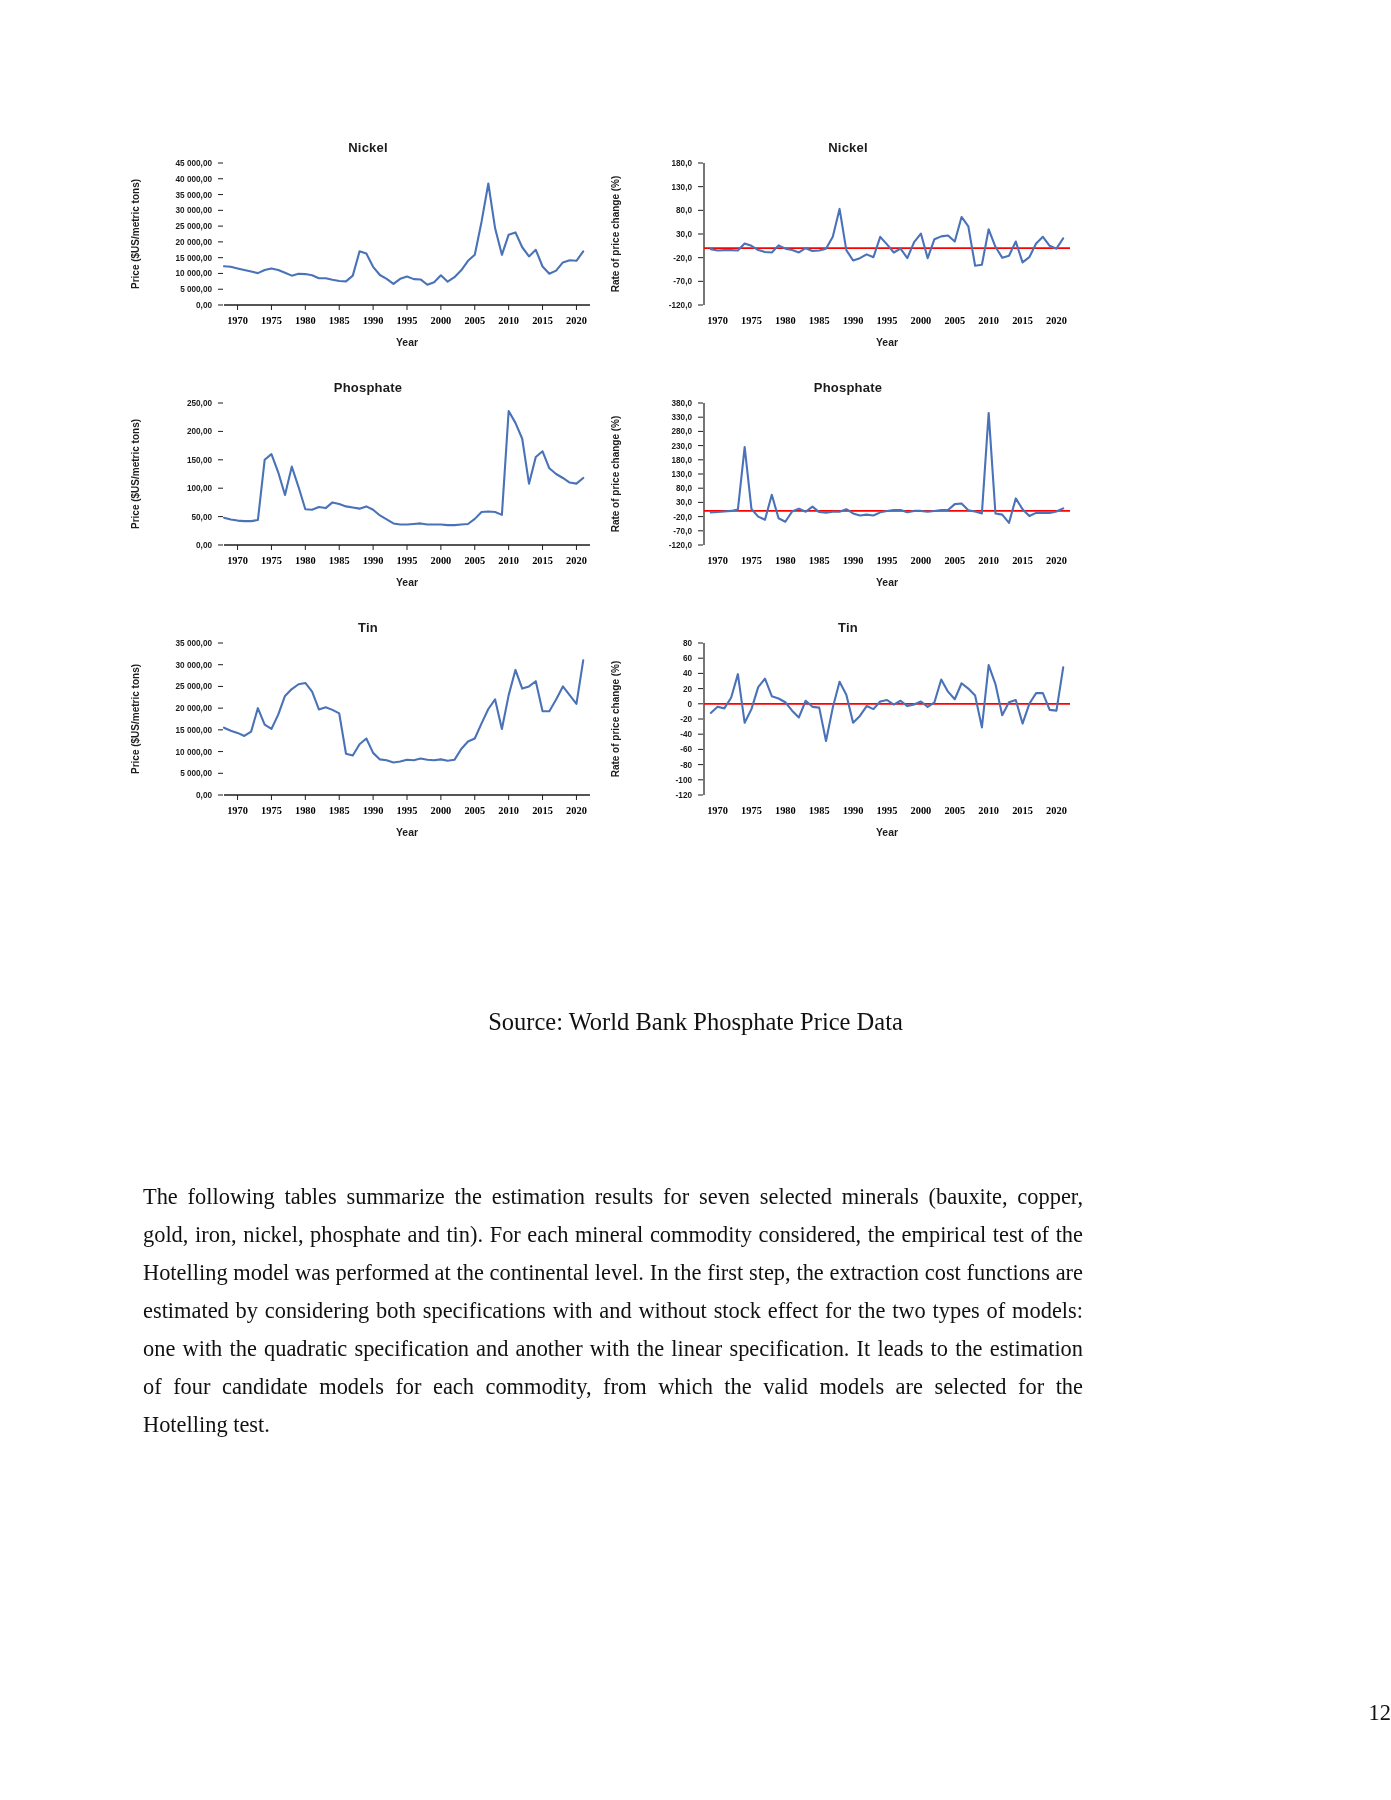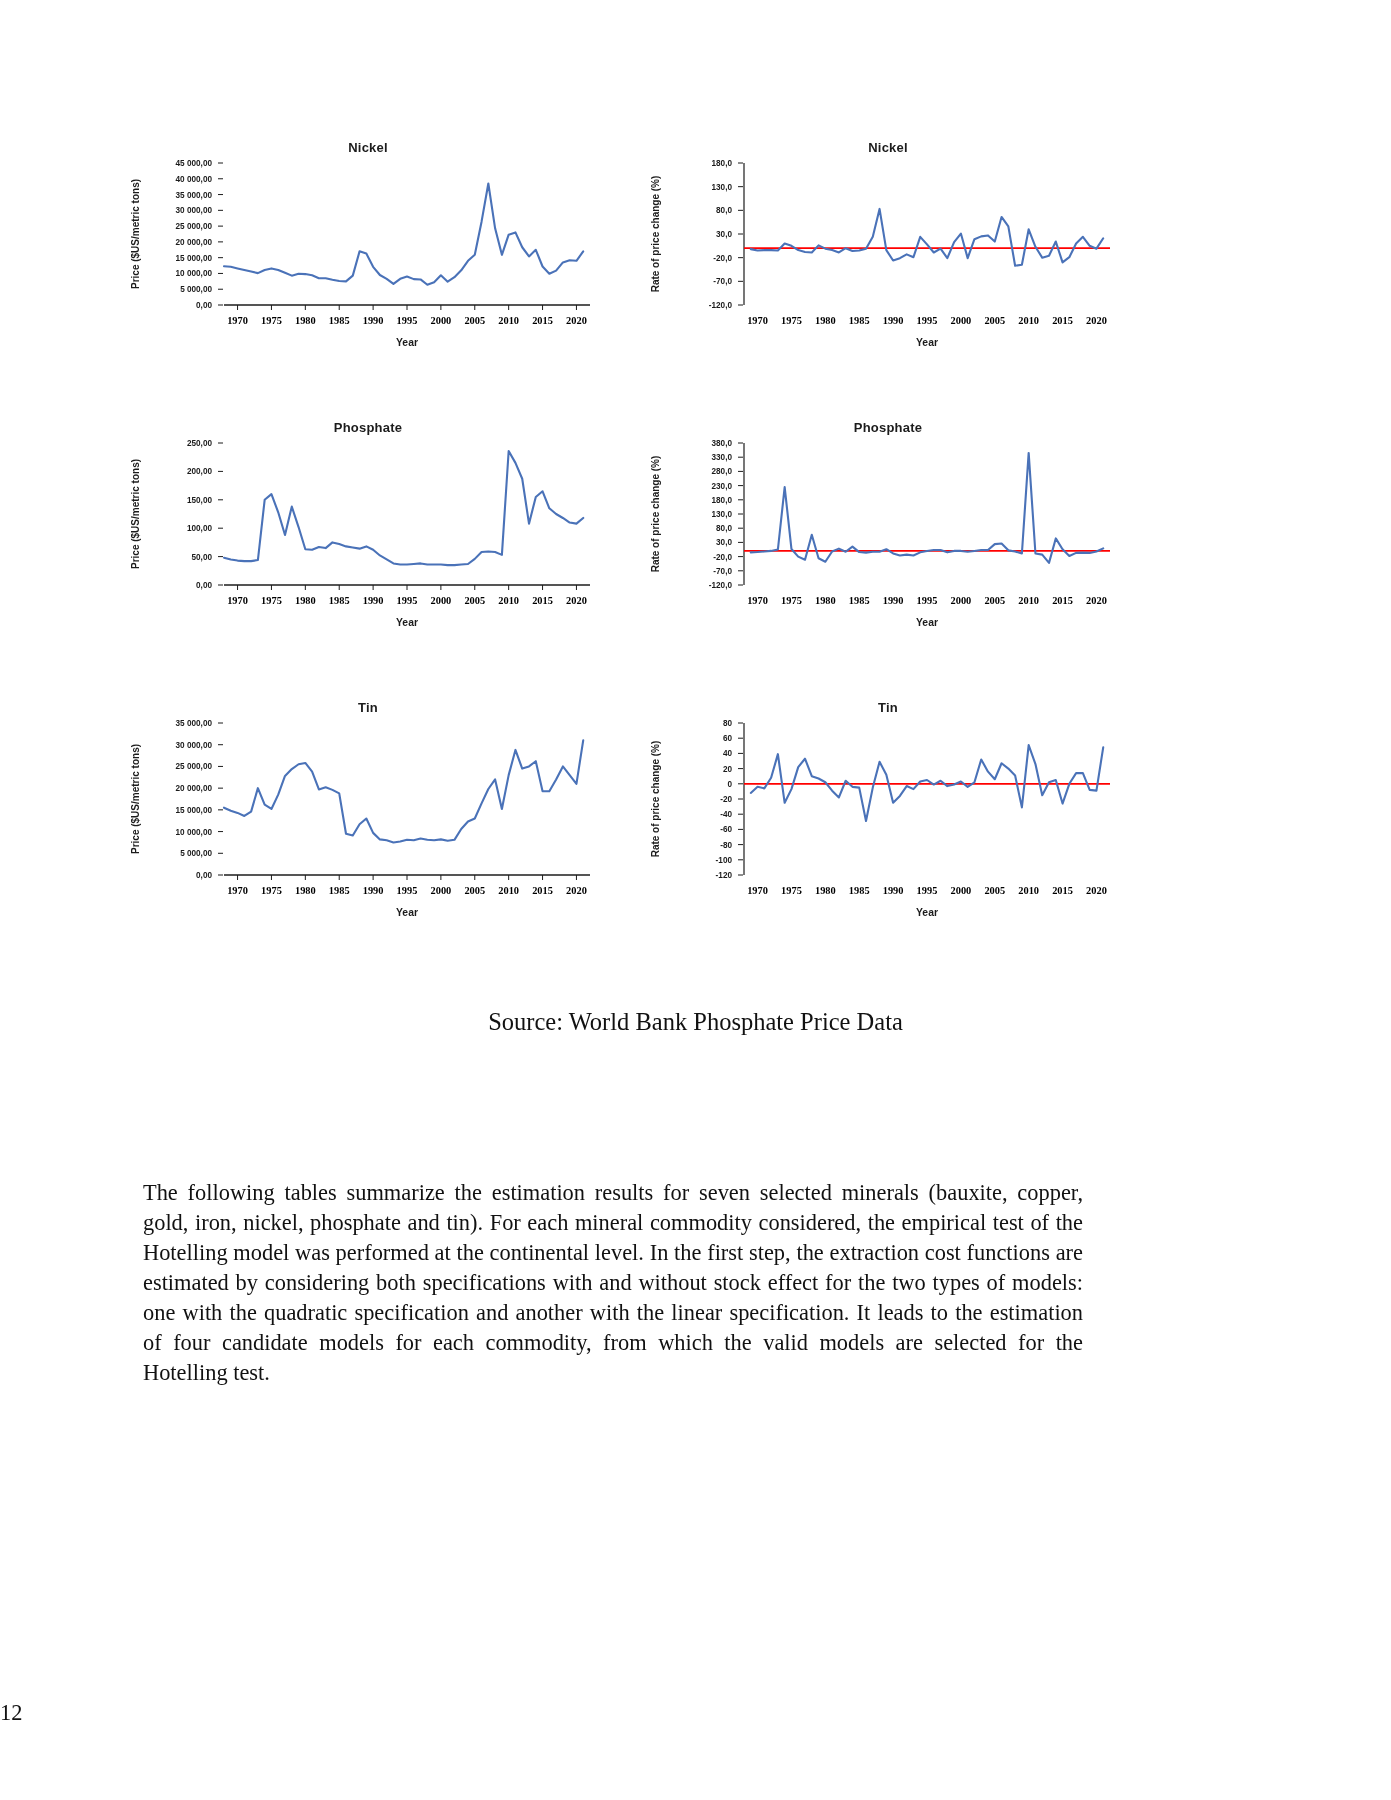--- a/index.html
+++ b/index.html
@@ -27,21 +27,20 @@
     top: 140px;
     width: 960px;
     height: 740px;
   }
   .chart-grid {
     display: grid;
     grid-template-columns: 480px 480px;
     grid-template-rows: 240px 240px 250px;
     column-gap: 0px;
     row-gap: 0px;
-    gap: 40px;
   }
   .chart-cell { position: relative; }
   .chart-title {
     text-align: center;
     font-family: "Liberation Sans", sans-serif;
     font-size: 13px;
     font-weight: 700;
     color: #1c1c1c;
     letter-spacing: .2px;
     margin: 0 0 2px 0;
@@ -74,34 +73,34 @@
   }
   .section-heading .num { display: inline-block; width: 72px; }
 
   .body-text {
     position: absolute;
     left: 143px;
     top: 1178px;
     width: 940px;
     font-family: "Liberation Serif", serif;
     font-size: 22.4px;
-    line-height: 30px;
+    line-height: 38px;
     color: #111;
     text-align: justify;
     text-justify: inter-word;
   }
   .body-text p { margin: 0; }
   .body-text p.indent { text-indent: 2.1em; }
 
   .page-number {
     position: absolute;
     left: 0;
     top: 1700px;
     width: 1391px;
-    text-align: left;
+    text-align: right;
     font-family: "Liberation Serif", serif;
     font-size: 22.4px;
     color: #111;
   }
 
   
   text.axis-label,
   text.tick {
     font-family: "Liberation Sans", sans-serif;
     fill: #1c1c1c;

